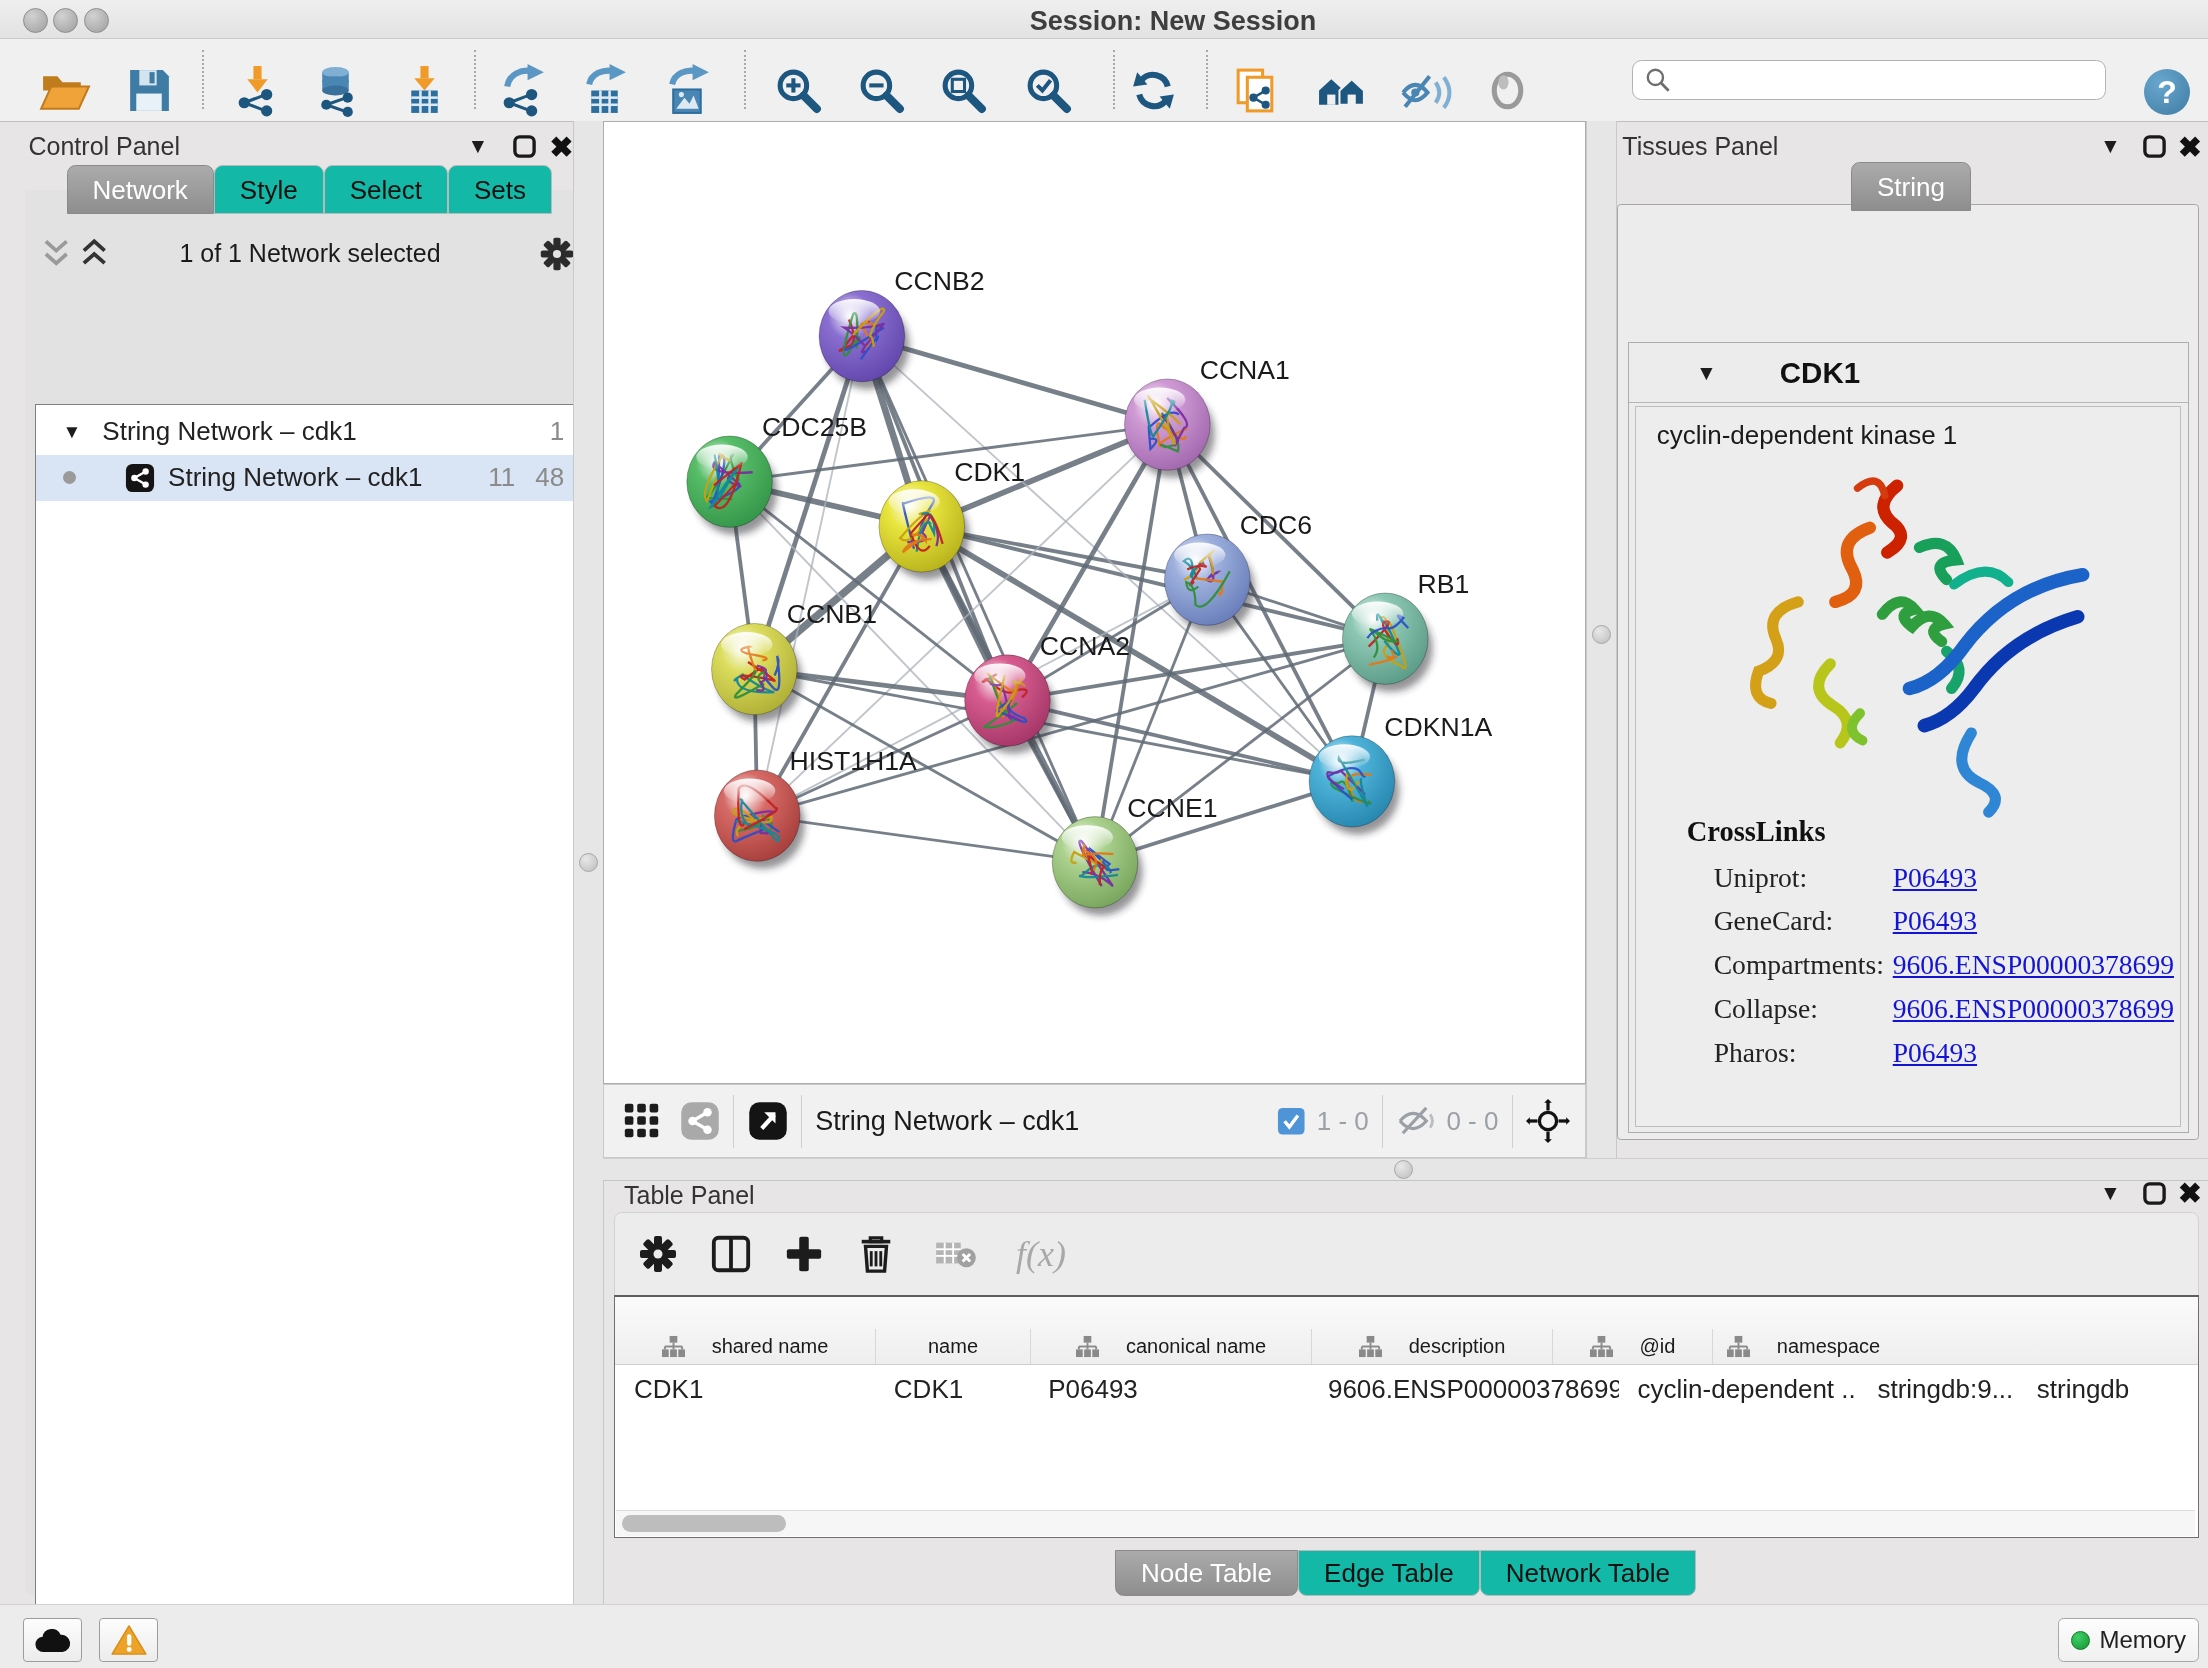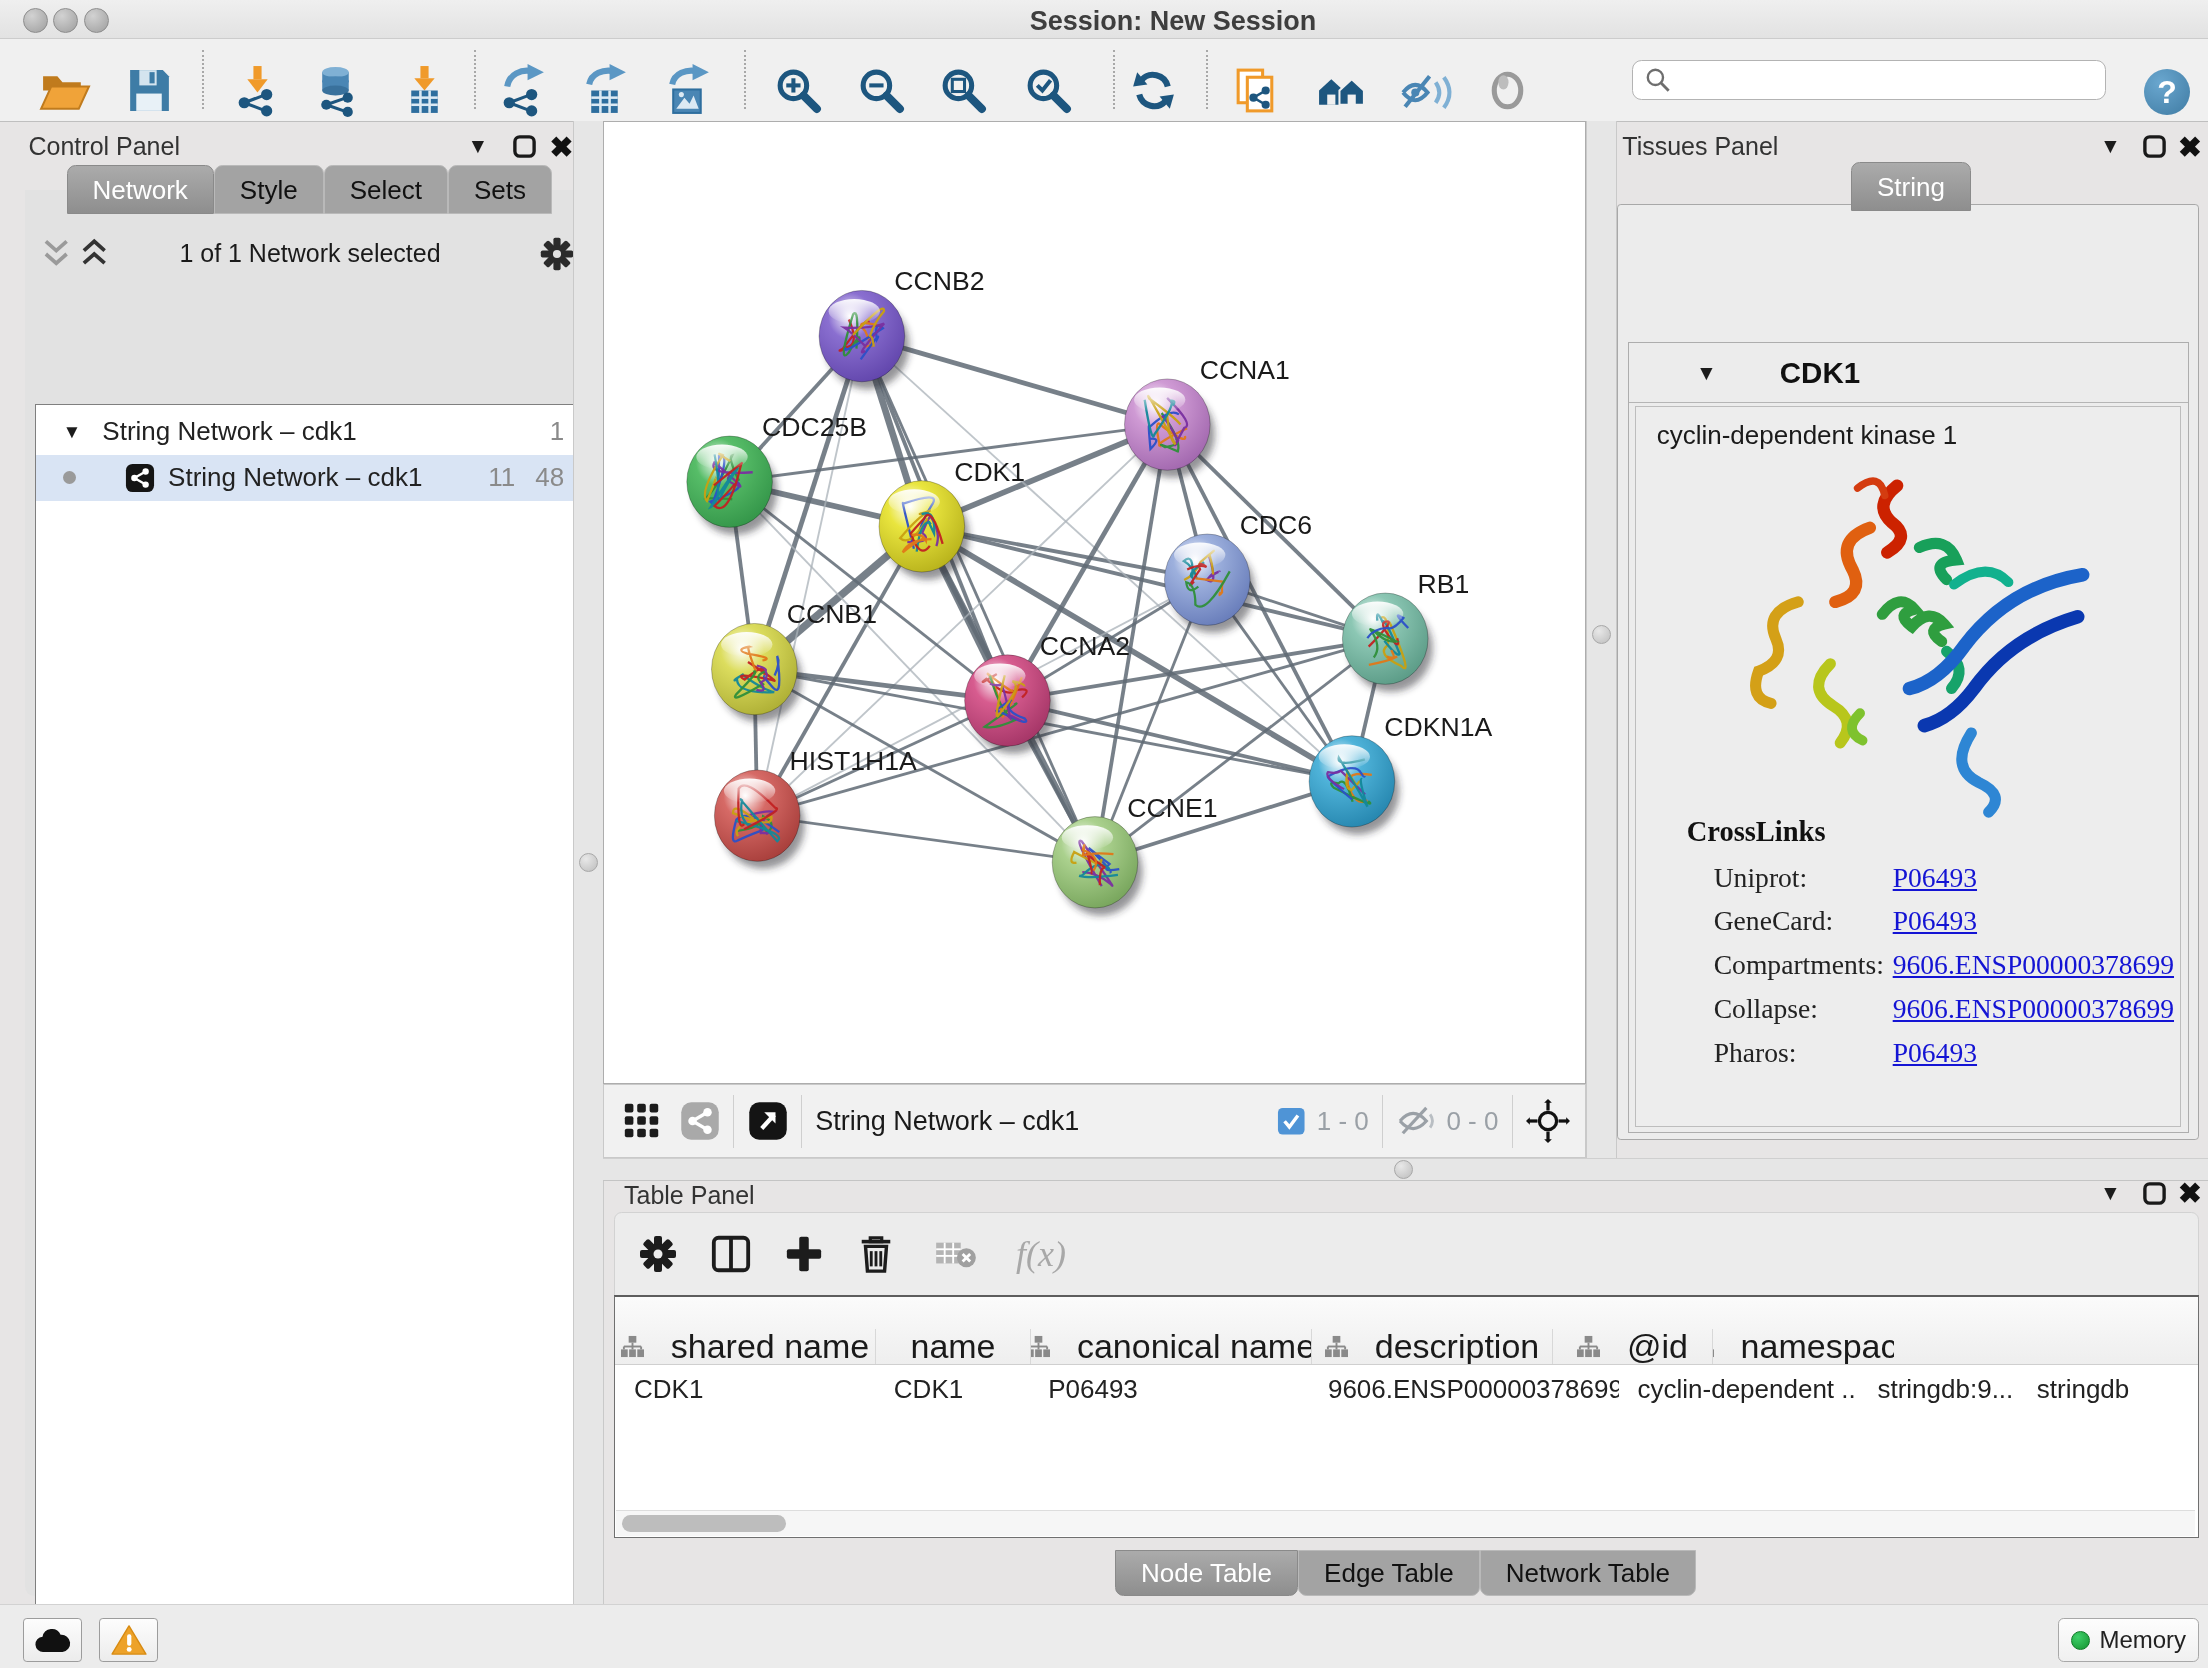--- a/index.html
+++ b/index.html
@@ -24,21 +24,21 @@
   .helpbtn{left:2144px;top:53px;width:46px;height:46px;margin-top:-23px;border-radius:50%;
            background:radial-gradient(circle at 35% 30%,#6aa7cf,#3f7ba3);color:#fff;font-size:32px;
            font-weight:bold;text-align:center;line-height:46px;}
 
   
   .phead{font-size:25px;color:#333;}
   .pctl{font-size:23px;color:#111;font-weight:bold;}
   .tri{color:#1c1c1c;font-size:21px;}
 
   
-  .tab{display:inline-block;height:49px;line-height:49px;padding:0 25px;font-size:26px;background:#a3a3a3;
+  .tab{display:inline-block;height:49px;line-height:49px;padding:0 25px;font-size:26px;background:#14b8a6;
        border:1px solid #b9b9b9;border-radius:8.6px 8.6px 0 0;color:#111;box-sizing:border-box;}
   .tab.sel{background:linear-gradient(#ababab,#8e8e8e);color:#fff;border-color:#8a8a8a;}
   .btab{border-radius:0 0 8.6px 8.6px;height:46px;line-height:44px;}
 
   
   .cpanel-body{left:15px;top:190px;width:557px;height:1406px;background:#e2e2e2;border-radius:0 9.5px 9.5px 9.5px;}
   .cp-list{left:25px;top:283px;width:544px;height:1301px;background:#fff;border:1.9px solid #7f7f7f;box-sizing:border-box;}
   .cp-row{height:46px;display:flex;align-items:center;font-size:26px;}
   .cp-row .cnt{color:#8a8a8a;}
   .cp-sel{background:#d9e4f4;}
@@ -63,21 +63,21 @@
   .serif{font-family:"Liberation Serif",serif;}
   .xlink{color:#1414d4;text-decoration:underline;}
   .xrow{font-size:27.6px;}
 
   
   .tp-toolbar{left:614px;top:1212px;width:1585px;height:84px;background:#ececec;border:1px solid #d2d2d2;
               border-radius:7.6px 7.6px 0 0;display:flex;align-items:center;box-sizing:border-box;}
   .tp-box{left:614px;top:1295px;width:1585px;height:243px;background:#fff;border:1px solid #6f6f6f;
           border-top:2.9px solid #5d5d5d;box-sizing:border-box;overflow:hidden;}
   .thdr{display:flex;height:67px;background:linear-gradient(#fbfbfb,#eeeeee);border-bottom:1.9px solid #cfcfcf;}
-  .thcell{display:flex;align-items:center;justify-content:center;gap:27px;font-size:34px;color:#1a1a1a;
+  .thcell{display:flex;align-items:center;justify-content:center;gap:27px;font-size:20px;color:#1a1a1a;
           border-right:1.9px solid #d8d8d8;box-sizing:border-box;overflow:hidden;white-space:nowrap;margin-top:32px;}
   .trow{display:flex;height:49px;align-items:center;font-size:26px;}
   .tdcell{padding-left:19px;box-sizing:border-box;overflow:hidden;white-space:nowrap;}
   .hscroll{left:616px;top:1510px;width:1579px;height:25px;background:#f6f6f6;border-top:1px solid #ddd;}
   .hthumb{left:5.7px;top:3.8px;width:164px;height:17px;border-radius:8.6px;background:#bdbdbd;}
 
   
   .statusbar{left:0;top:1604px;width:2208px;height:65px;background:#ececec;border-top:1.9px solid #d2d2d2;}
   .sq-btn{width:59px;height:44px;border:1.9px solid #9c9c9c;border-radius:3.8px;background:linear-gradient(#fdfdfd,#ececec);
           display:flex;align-items:center;justify-content:center;box-sizing:border-box;}

